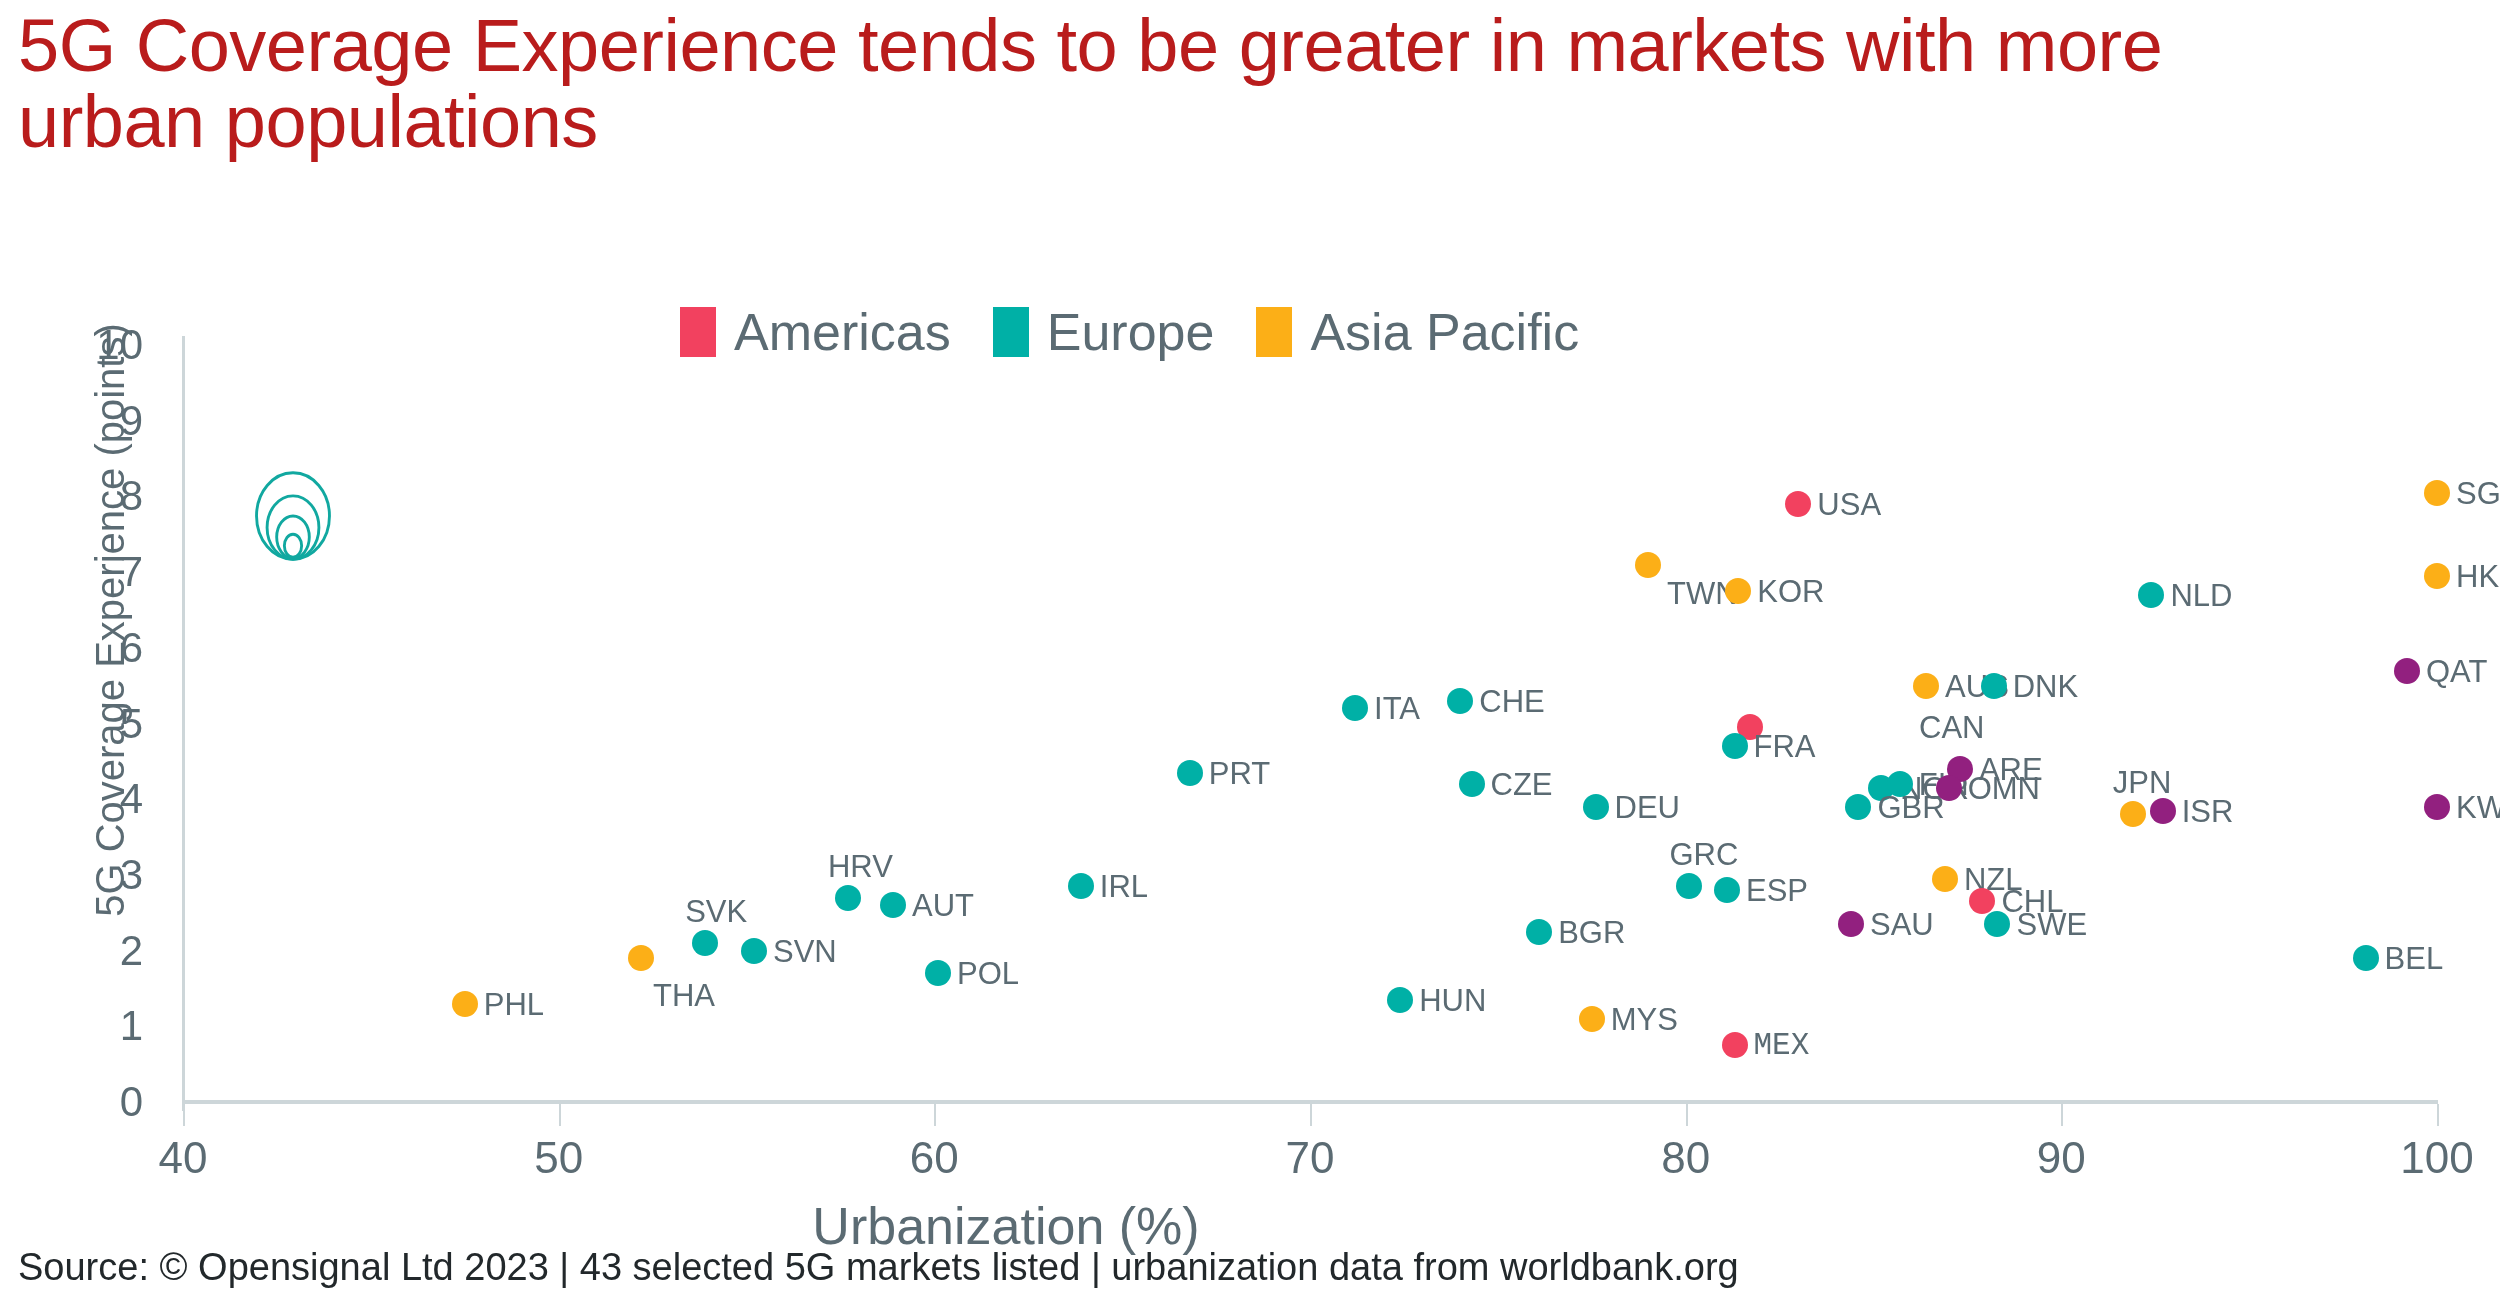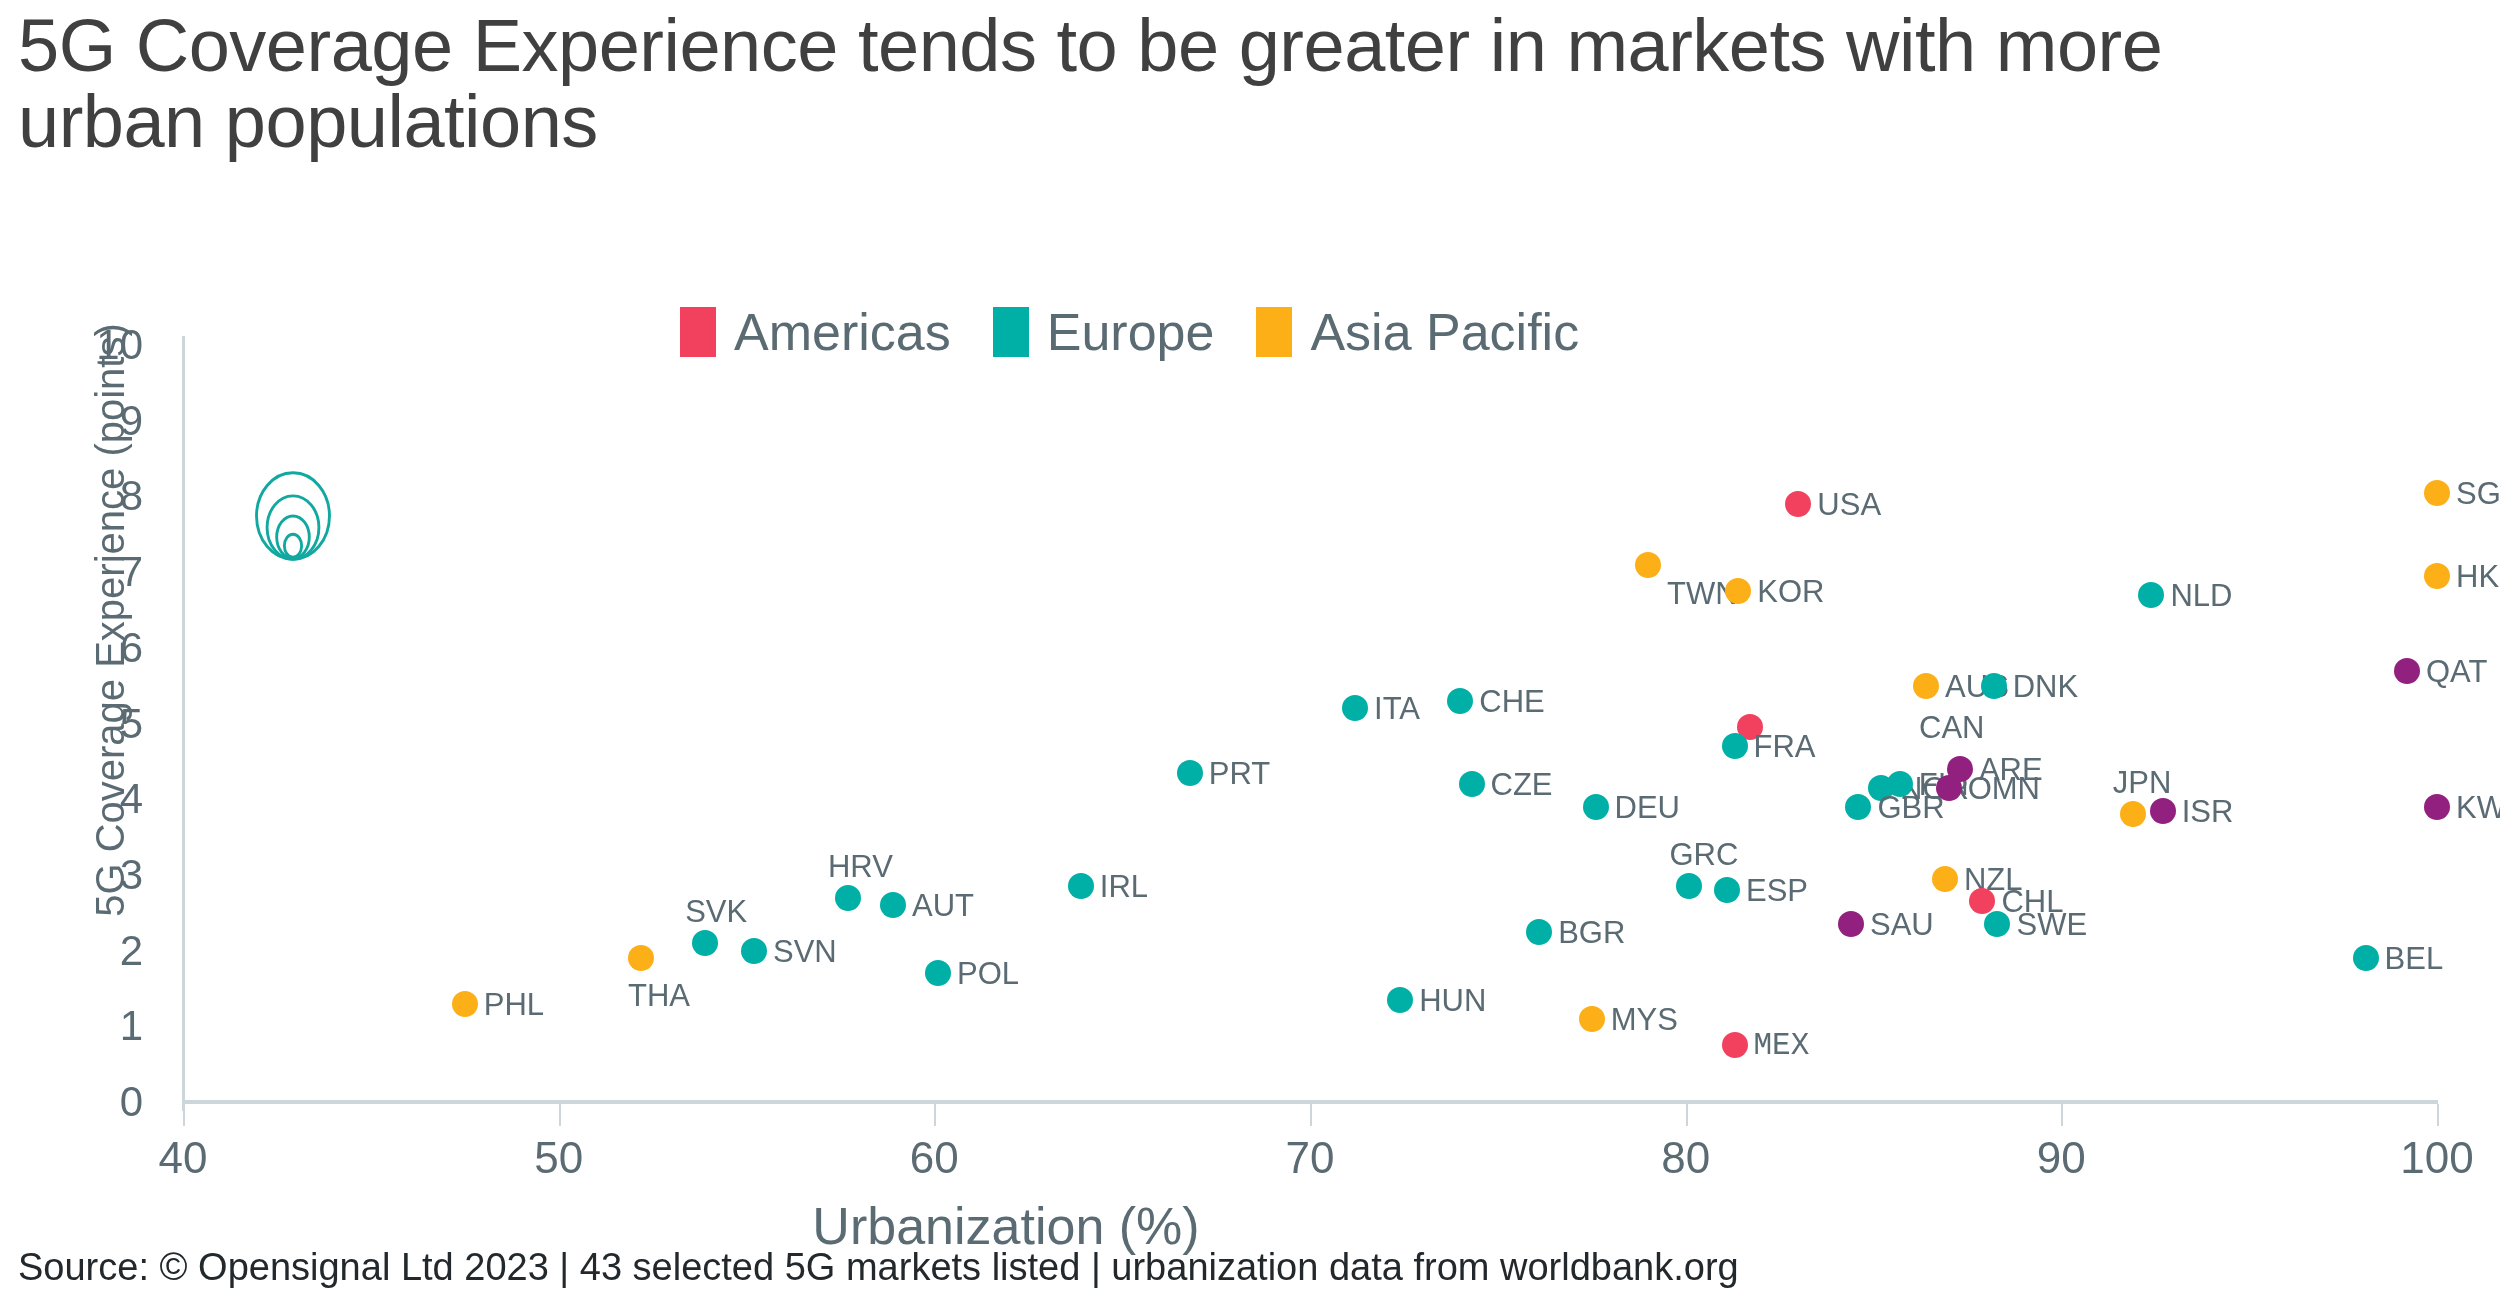--- a/index.html
+++ b/index.html
@@ -18,21 +18,21 @@
 
   
   .title {
     position: absolute;
     left: 18px;
     top: 8px;
     width: 2300px;
     font-size: 74px;
     line-height: 1.03;
     font-weight: 400;
-    color: #404040;
+    color: #b91c1c;
     letter-spacing: -0.5px;
   }
 
   
   .legend {
     position: absolute;
     left: 680px;
     top: 306px;
     display: flex;
     align-items: center;
@@ -232,21 +232,21 @@
       <ellipse cx="50" cy="72" rx="17" ry="22" fill="none" stroke="#11A8A0" stroke-width="3"></ellipse>
       <ellipse cx="50" cy="81" rx="9" ry="12" fill="none" stroke="#11A8A0" stroke-width="3"></ellipse>
     </svg>
   </span>
 </div>
 
 <div id="points-root">
     <div class="dot" style="left: 464.75px; top: 1003.59px; background: rgb(252, 175, 23);"></div>
     <div class="dot-label" style="left: 483.75px; top: 988.59px;">PHL</div>
     <div class="dot" style="left: 641.313px; top: 958.17px; background: rgb(252, 175, 23);"></div>
-    <div class="dot-label" style="left: 628px; top: 980.17px;">THA</div>
+    <div class="dot-label" style="left: 653px; top: 980.17px;">THA</div>
     <div class="dot" style="left: 705.177px; top: 943.03px; background: rgb(0, 176, 166);"></div>
     <div class="dot-label" style="left: 685.177px; top: 896.03px;">SVK</div>
     <div class="dot" style="left: 754.013px; top: 950.6px; background: rgb(0, 176, 166);"></div>
     <div class="dot-label" style="left: 773.013px; top: 935.6px;">SVN</div>
     <div class="dot" style="left: 847.93px; top: 897.61px; background: rgb(0, 176, 166);"></div>
     <div class="dot-label" style="left: 827.93px; top: 850.61px;">HRV</div>
     <div class="dot" style="left: 893.01px; top: 905.18px; background: rgb(0, 176, 166);"></div>
     <div class="dot-label" style="left: 912.01px; top: 890.18px;">AUT</div>
     <div class="dot" style="left: 938.09px; top: 973.31px; background: rgb(0, 176, 166);"></div>
     <div class="dot-label" style="left: 957.09px; top: 958.31px;">POL</div>

